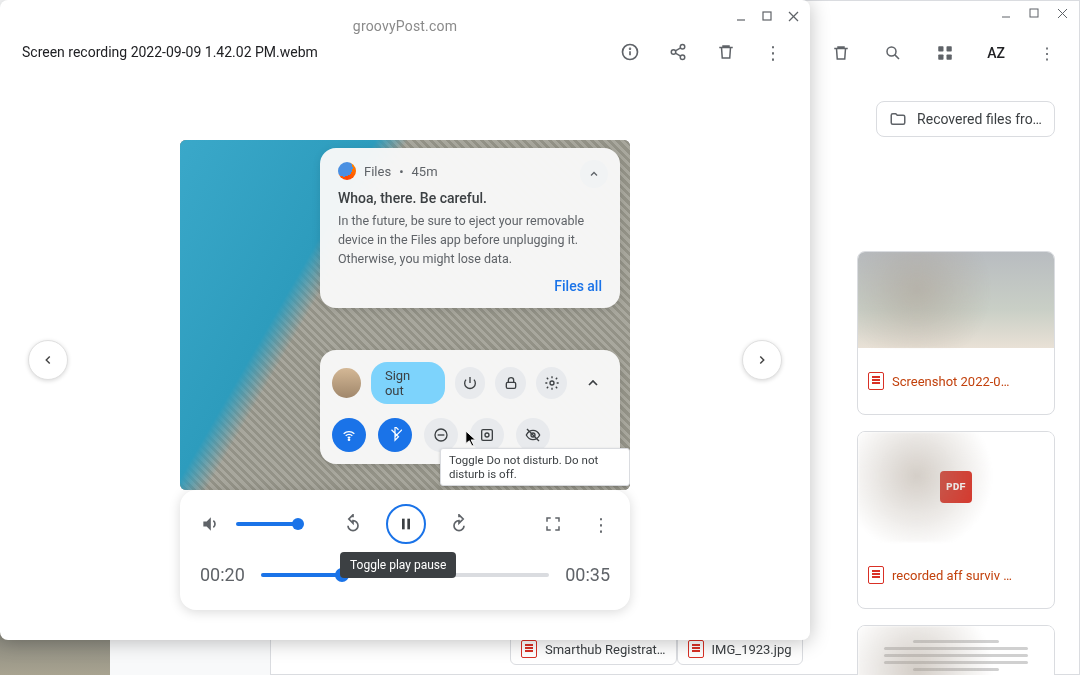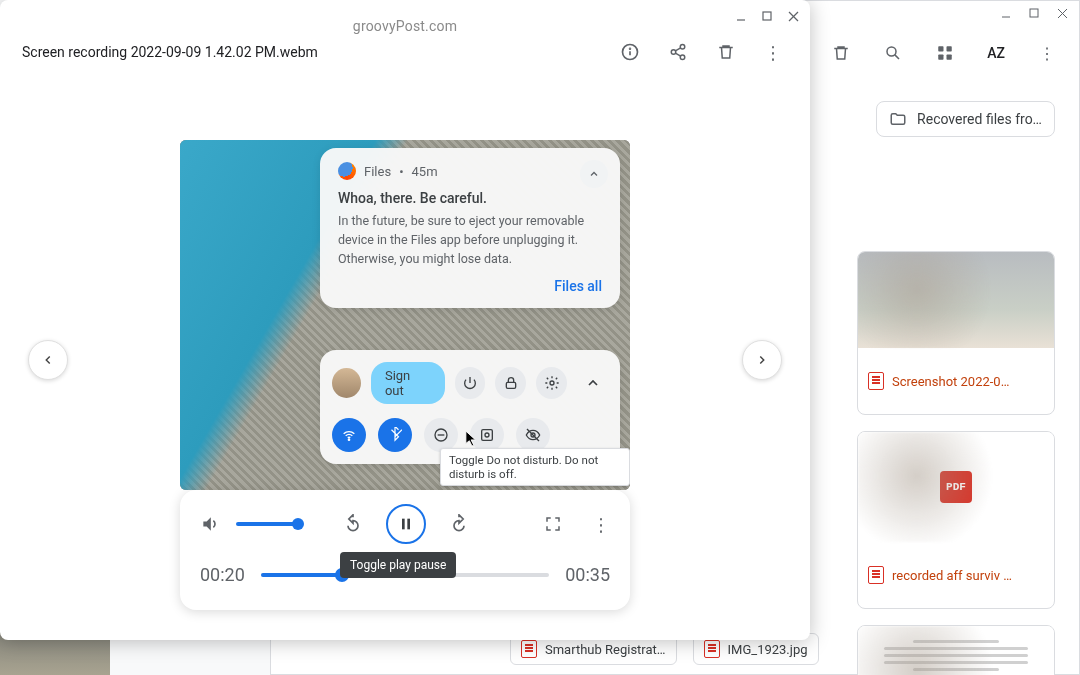--- a/index.html
+++ b/index.html
@@ -20,21 +20,21 @@
 .thumb-img { width: 100%; height: 96px; background: linear-gradient(180deg,#b8bcc0 0%,#c9cfc6 60%,#e9e1d6 100%); position: relative; }
 .thumb-img::before { content:''; position:absolute; inset:0; filter: blur(1px); background: radial-gradient(circle at 30% 40%,#a99d90 0%,transparent 50%); opacity:.5;}
 .thumb-img.icon-only { height: 110px; background: #fff; display: flex; align-items: center; justify-content: center; font-family: Liberation Mono, monospace; }
 .thumb-img.paper { height: 110px; background: #fff; display:flex; flex-direction:column; gap:4px; padding:14px 26px; }
 .paper-line { height:3px; background:#d0d0d0; border-radius:2px; }
 .paper-line.s { width:60%; margin:0 auto; }
 .thumb-cap { padding: 24px 10px; font-size: 13px; color: #c2410c; display: flex; align-items: center; gap: 8px; white-space: nowrap; overflow: hidden; text-overflow: ellipsis; }
 .pdf-badge { width: 32px; height: 32px; background:#d93025; border-radius:4px; color:#fff; font-size:11px; font-weight:700; display:flex; align-items:center; justify-content:center; }
 .red-file { width:16px; height:18px; border:1.5px solid #d93025; border-radius:2px; position:relative; flex-shrink:0; }
 .red-file::after { content:''; position:absolute; top:3px; left:3px; right:3px; height:2px; background:#d93025; box-shadow:0 3px 0 #d93025, 0 6px 0 #d93025; }
-.bottom-files { position:absolute; left:270px; bottom:0; right:0; height:52px; display:flex; align-items:center; padding-left:240px; gap:16px; }
+.bottom-files { position:absolute; left:270px; bottom:0; right:0; height:52px; display:flex; align-items:center; padding-left:240px; }
 .file-tiny { display:flex; align-items:center; gap:8px; font-size:13px; color:#3c4043; padding:6px 10px; border:1px solid #dadce0; border-radius:6px; max-width:170px; white-space:nowrap; overflow:hidden; text-overflow:ellipsis; }
 .bottom-thumb { position:absolute; left:0; bottom:0; width:110px; height:58px; background:linear-gradient(#7d7e78,#a8a390); border-radius:4px 4px 0 0; }
 
 
 .gallery { position:absolute; left:0; top:0; width:810px; height:640px; background:#fff; box-shadow:0 2px 20px rgba(0,0,0,.25); border-radius:8px; overflow:hidden; }
 .g-titlebar { height:32px; display:flex; justify-content:flex-end; align-items:center; gap:12px; padding:0 10px; }
 .watermark { position:absolute; left:50%; transform:translateX(-50%); top:18px; font-size:14px; color:#8a8a8a; letter-spacing:.2px; pointer-events:none; }
 .g-header { height:40px; display:flex; align-items:center; justify-content:space-between; padding:0 28px 0 22px; }
 .g-title { font-size:14px; color:#202124;text-align:center; }
 .g-actions { display:flex; align-items:center; gap:28px; }

